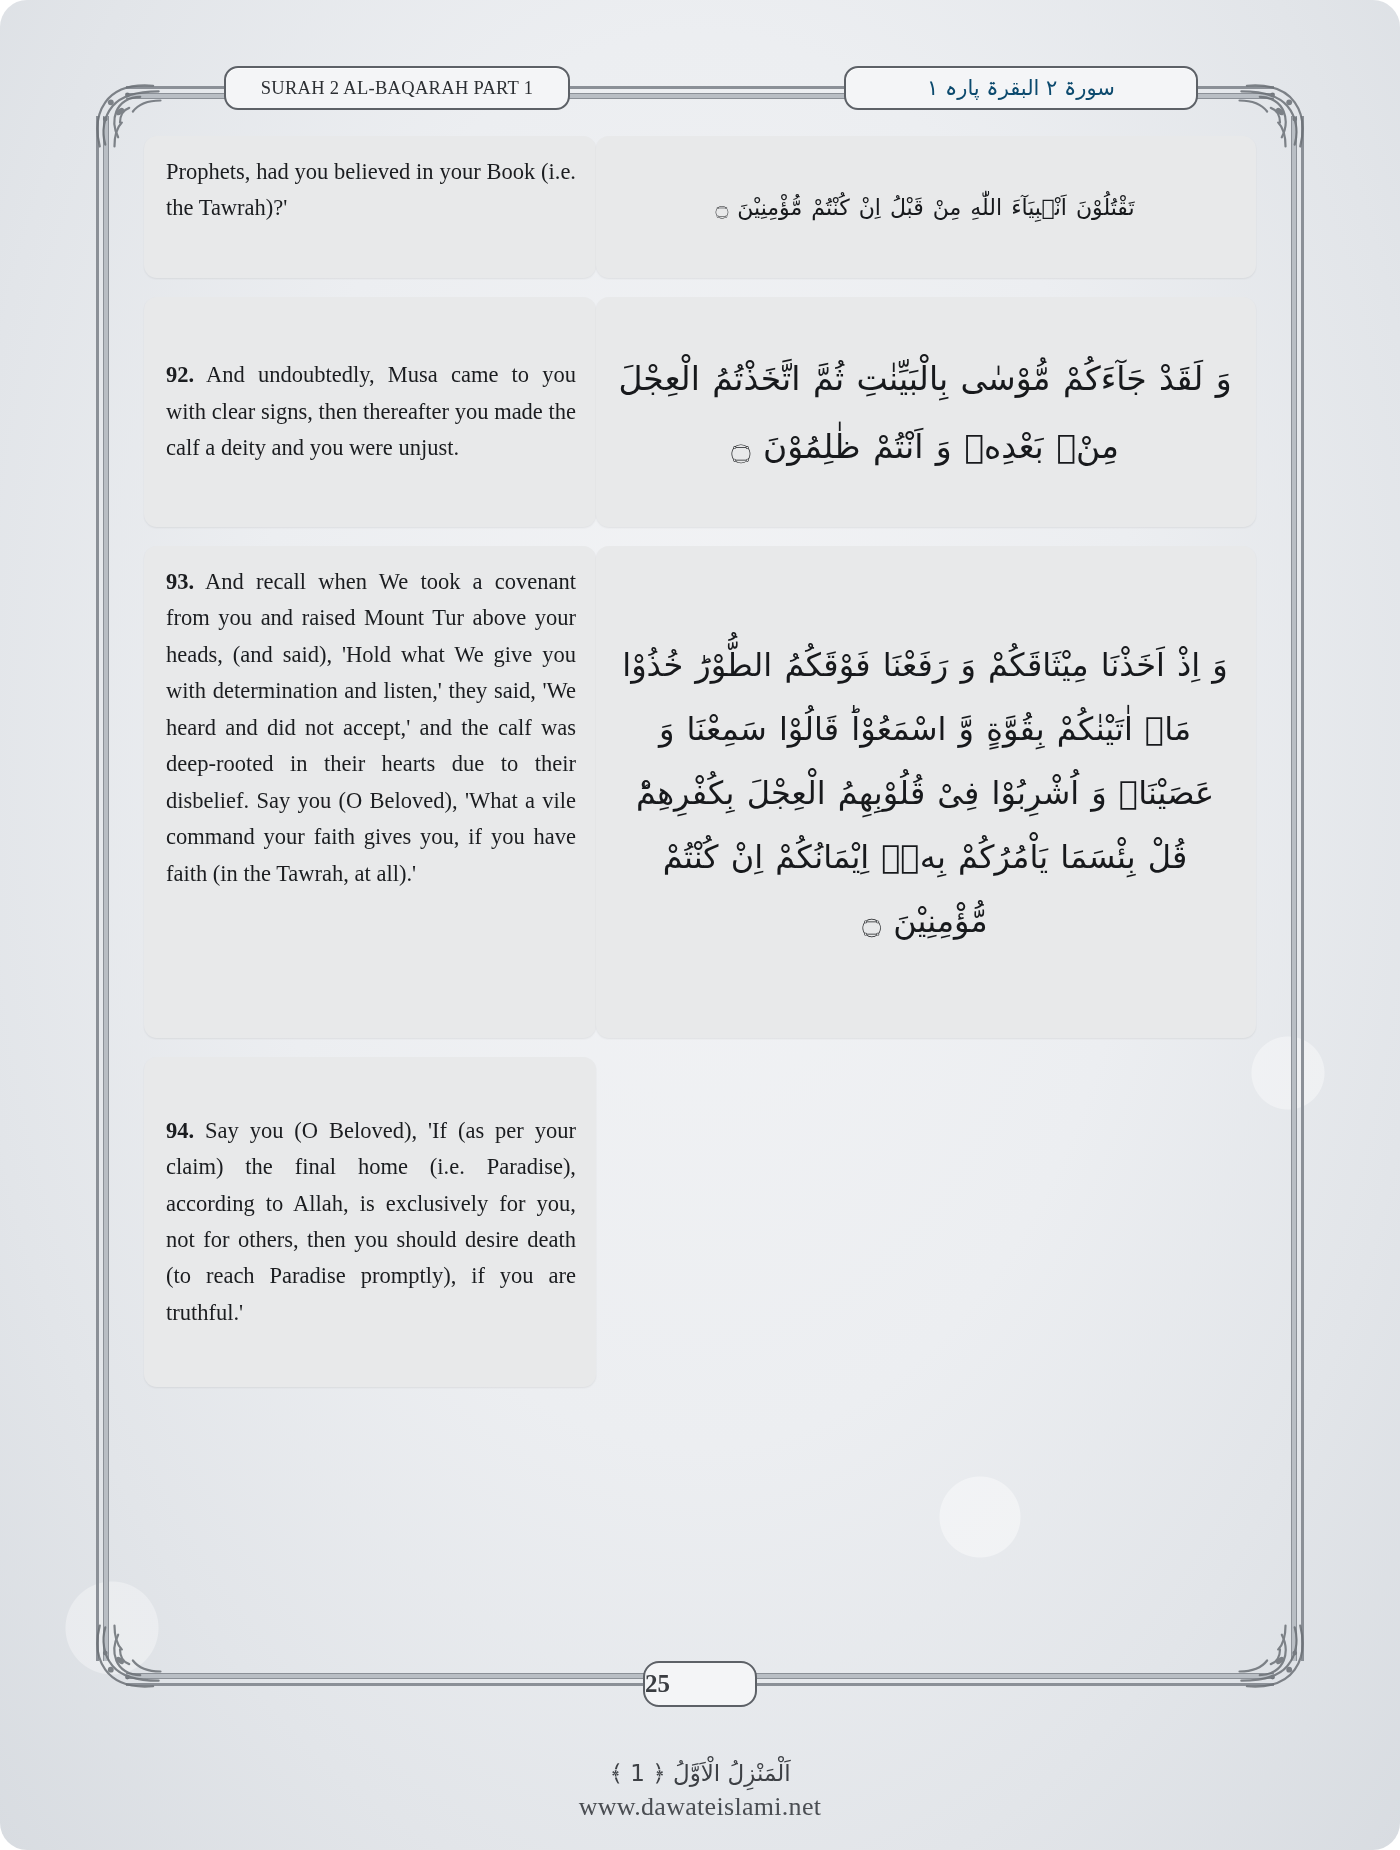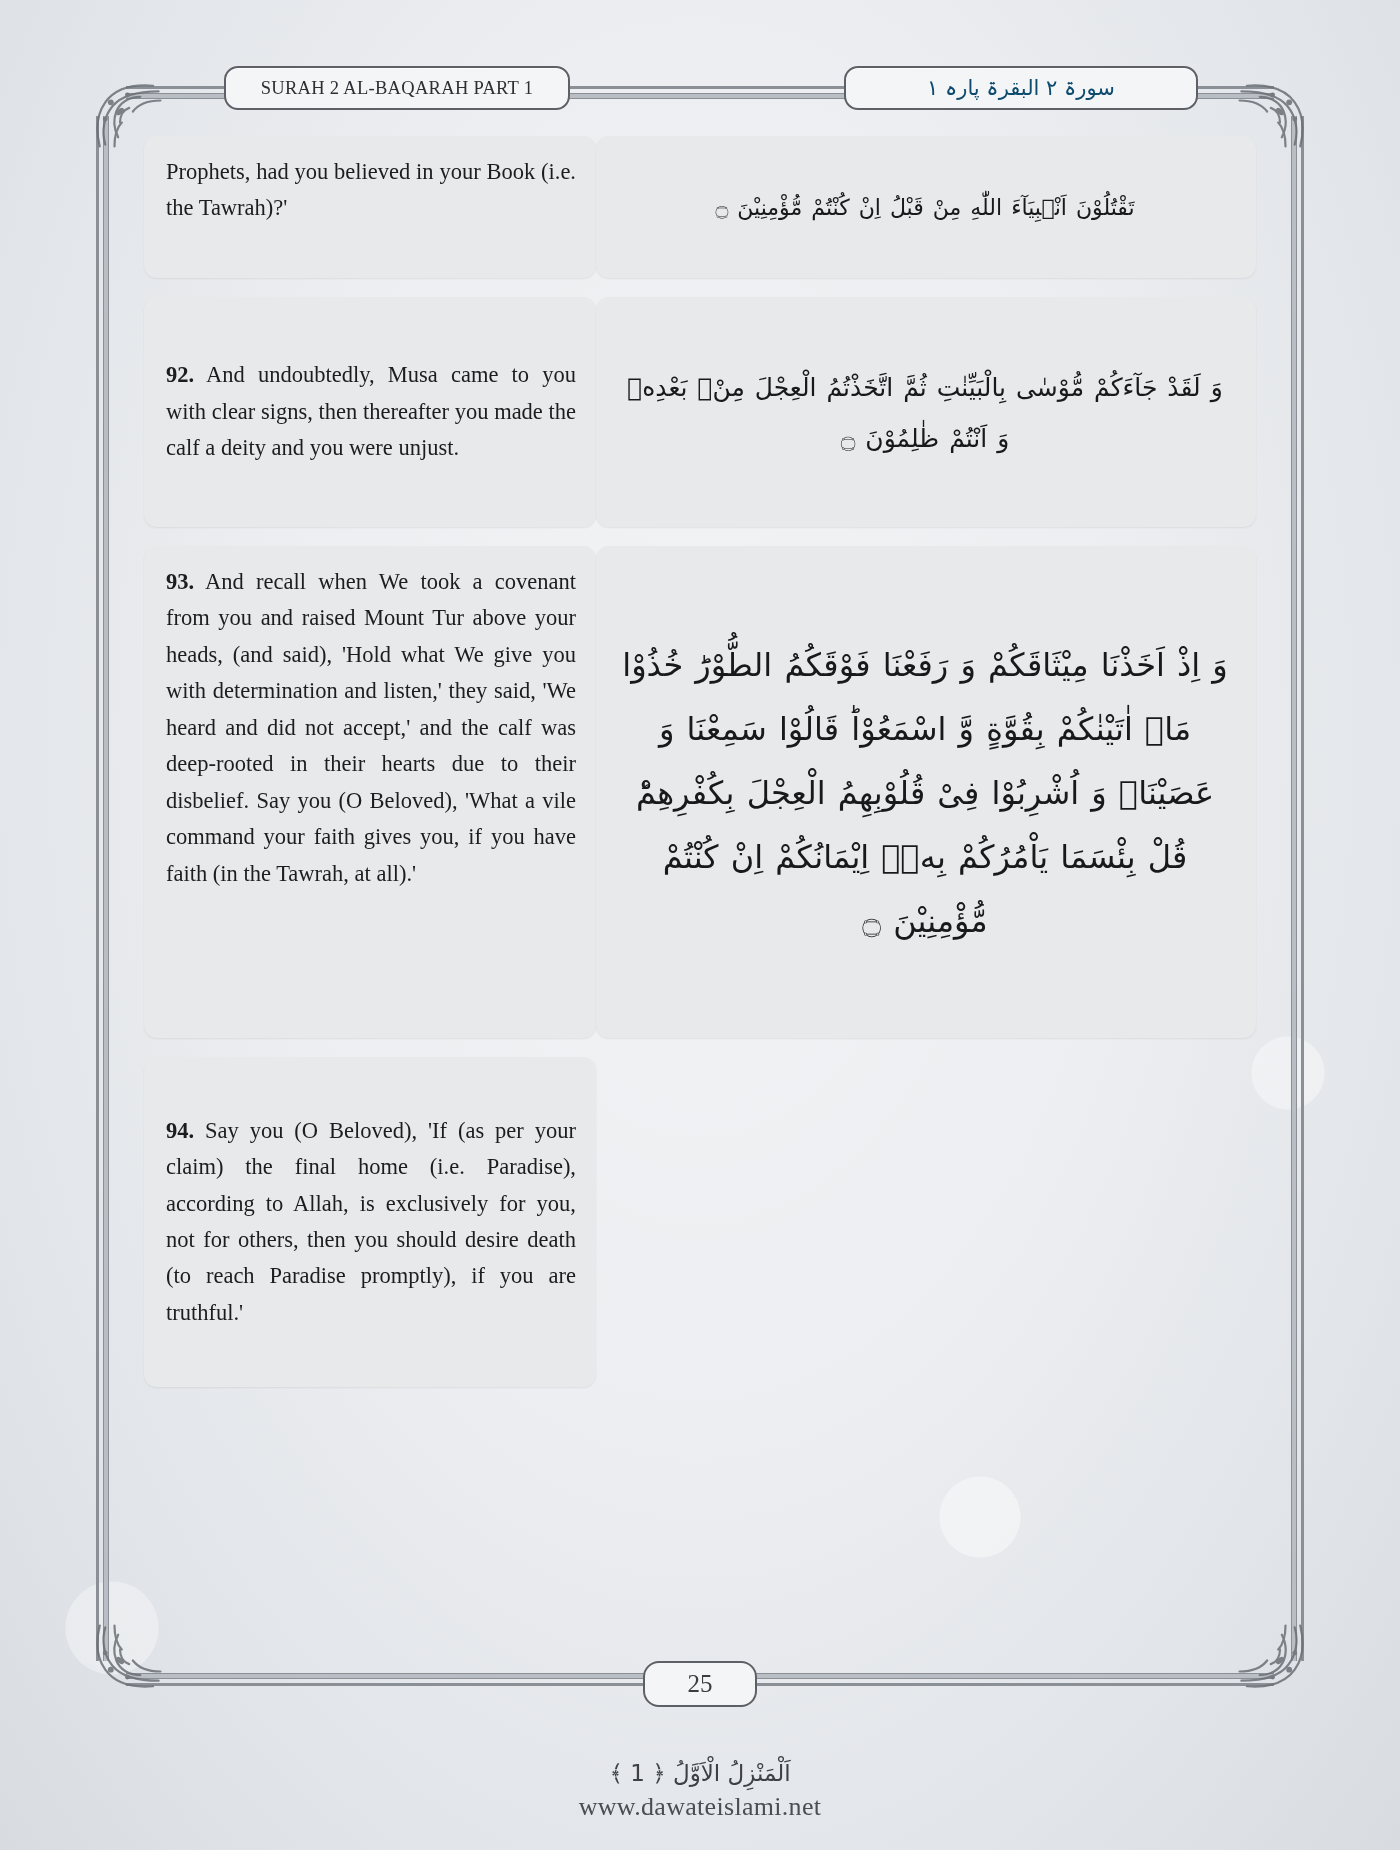--- a/index.html
+++ b/index.html
@@ -14,20 +14,21 @@
     overflow: hidden;
   }
 
   
   .page {
     position: relative;
     width: 1400px;
     height: 1850px;
     background:
       radial-gradient(ellipse at 50% 40%, #f2f3f5 0%, #eceef1 45%, #e2e5e9 75%, #d8dce1 100%);
+    border-radius: 27px;
   }
   
   .page::before {
     content: "";
     position: absolute;
     inset: 0;
     background-image:
       radial-gradient(circle at 18% 12%, rgba(255,255,255,0.55) 0 38px, transparent 39px),
       radial-gradient(circle at 82% 22%, rgba(255,255,255,0.45) 0 44px, transparent 45px),
       radial-gradient(circle at 35% 62%, rgba(255,255,255,0.4) 0 52px, transparent 53px),
@@ -114,21 +115,21 @@
     left: 50%;
     transform: translateX(-50%);
     bottom: -21px;
     width: 110px;
     height: 42px;
     background: #f4f5f7;
     border: 2.5px solid #5d6167;
     border-radius: 16px;
     display: flex;
     align-items: center;
-    justify-content: center;
+    font-weight: bold;
   }
   .page-num-cap .txt {
     font-size: 25px;
     color: #3a3d42;
     font-family: "Liberation Serif", serif;
   }
 
   
   .content {
     position: absolute;
@@ -195,21 +196,21 @@
   .row-91 .cell { min-height: 142px; }
   .row-92 .cell { min-height: 230px; }
   .row-93 .cell { min-height: 492px; }
   .row-94 .cell { min-height: 330px; }
 
   .row-91 .cell-en { justify-content: flex-start; }
   .row-92 .cell-en { justify-content: center; }
   .row-94 .cell-en { justify-content: center; }
 
   .row-91 .ar-text { font-size: 22px; }
-  .row-92 .ar-text { font-size: 25px; }
+  .row-92 .ar-text { font-size: 33px; }
   .row-93 .ar-text { font-size: 32px; line-height: 2.0; }
   .row-94 .ar-text { font-size: 33px; line-height: 2.05; }
 
   
   .footer {
     position: absolute;
     left: 0;
     right: 0;
     bottom: 28px;
     text-align: center;

